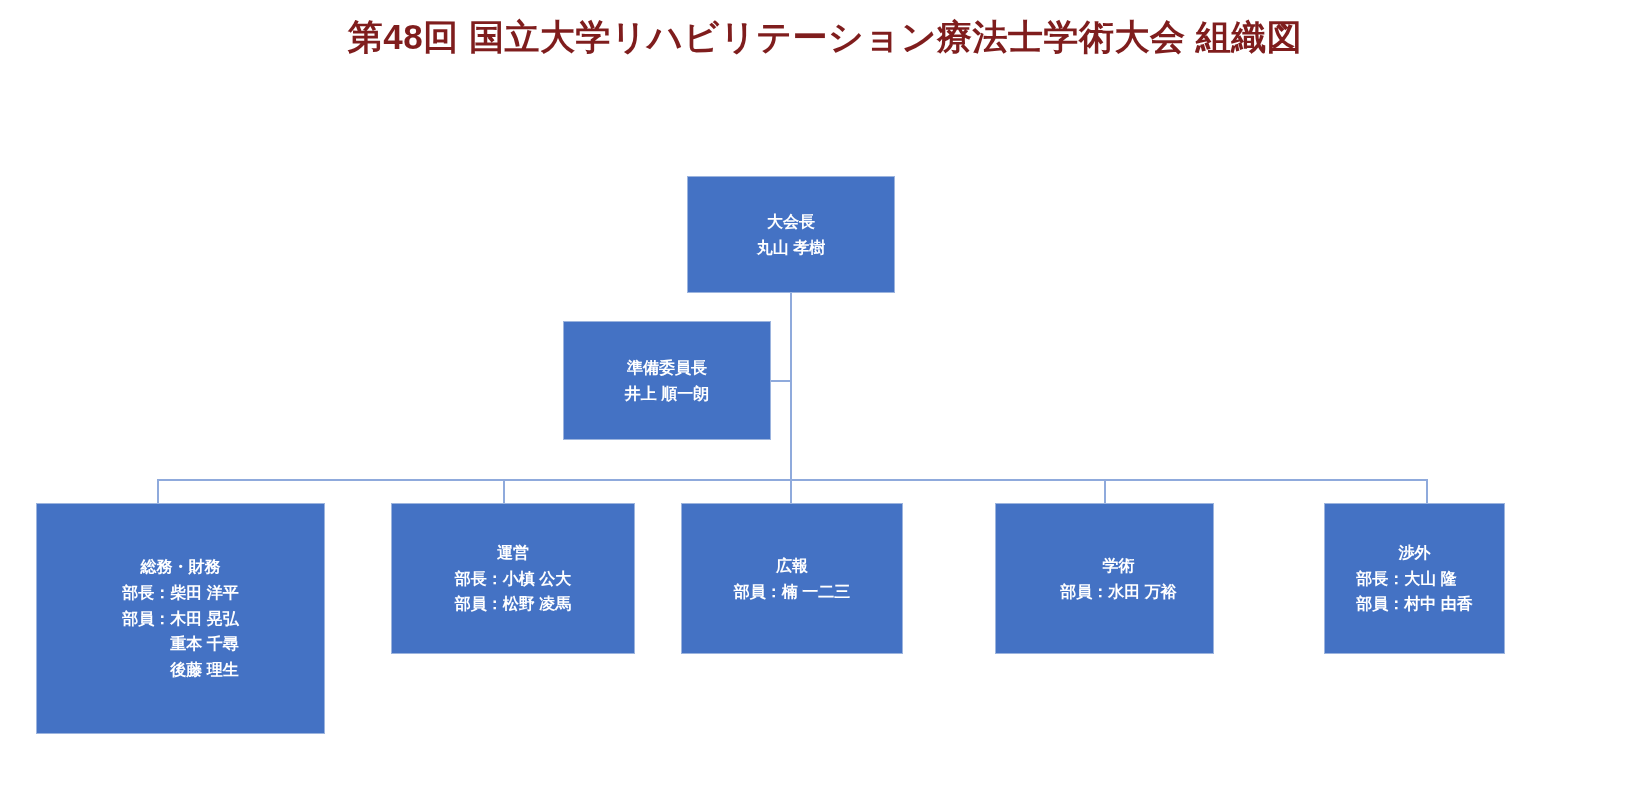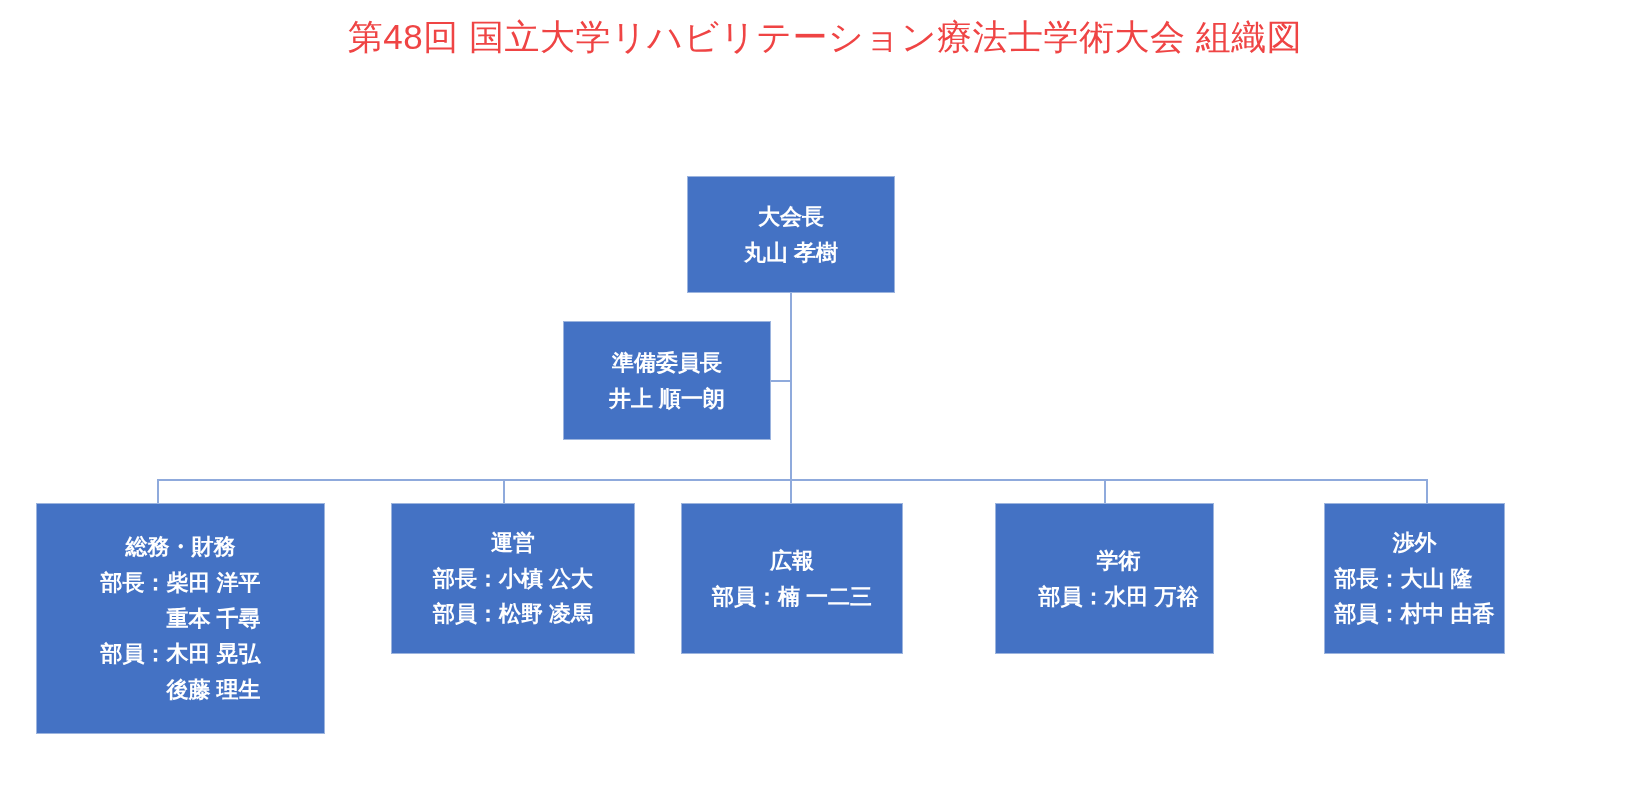--- a/index.html
+++ b/index.html
@@ -17,22 +17,22 @@
     background: #ffffff;
     overflow: hidden;
   }
   .chart-title {
     position: absolute;
     left: 0;
     top: 14px;
     width: 1650px;
     text-align: center;
     font-size: 35px;
-    font-weight: normal;
-    color: #ef4444;
+    font-weight: bold;
+    color: #7f1d1d;
     letter-spacing: 0.5px;
     white-space: nowrap;
   }
 
   
   .conn {
     position: absolute;
     background: #8FAADC;
   }
   .conn.v { width: 2px; }
@@ -45,21 +45,21 @@
     border: 1px solid #9CB4DE;
     box-sizing: border-box;
     color: #ffffff;
     font-weight: bold;
     display: flex;
     flex-direction: column;
     align-items: center;
     justify-content: center;
     text-align: center;
     line-height: 1.62;
-    font-size: 22px;
+    font-size: 16px;
     padding: 2px 8px;
   }
   .node .ln {
     white-space: pre;
     display: block;
   }
   .node .ln.head { text-align: center; }
   .node .ln.body { text-align: left; }
 
   
@@ -122,22 +122,22 @@
 
   <div class="node" id="node-prep">
     <span class="ln head">準備委員長</span>
     <span class="ln head">井上 順一朗</span>
   </div>
 
   <div class="node dept" id="node-dept-0">
     <div class="inner">
       <span class="ln title-line">総務・財務</span>
       <span class="ln body">部長：柴田 洋平</span>
+      <span class="ln body">部員：木田 晃弘</span>
       <span class="ln body">　　　重本 千尋</span>
-      <span class="ln body">部員：木田 晃弘</span>
       <span class="ln body">　　　後藤 理生</span>
     </div>
   </div>
 
   <div class="node dept" id="node-dept-1">
     <div class="inner">
       <span class="ln title-line">運営</span>
       <span class="ln body">部長：小槙 公大</span>
       <span class="ln body">部員：松野 凌馬</span>
     </div>

